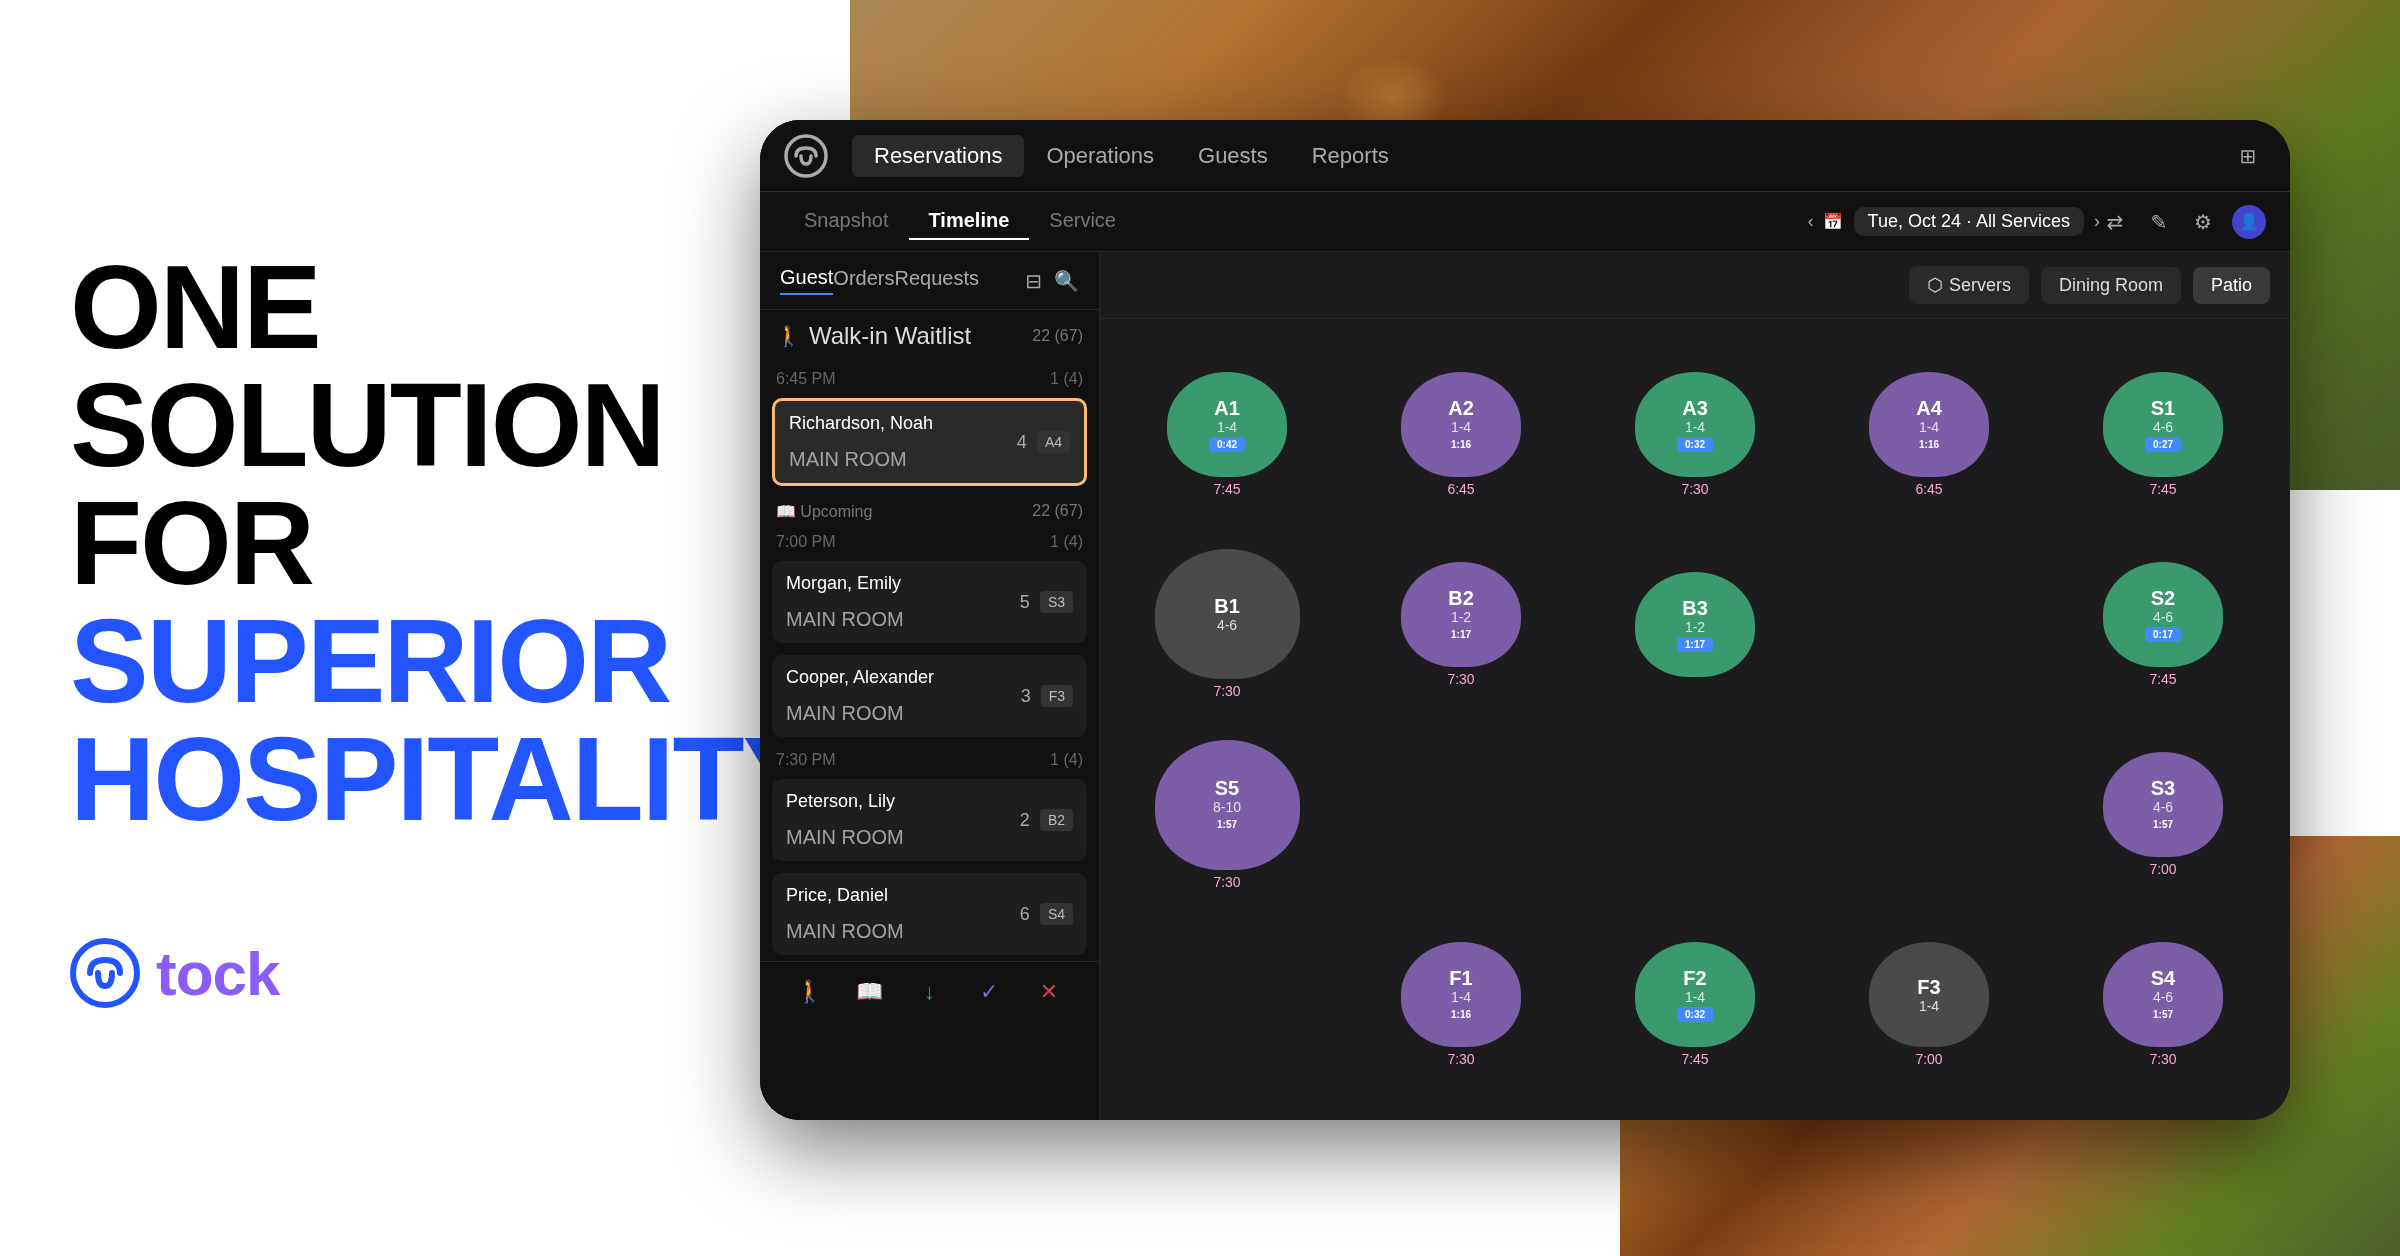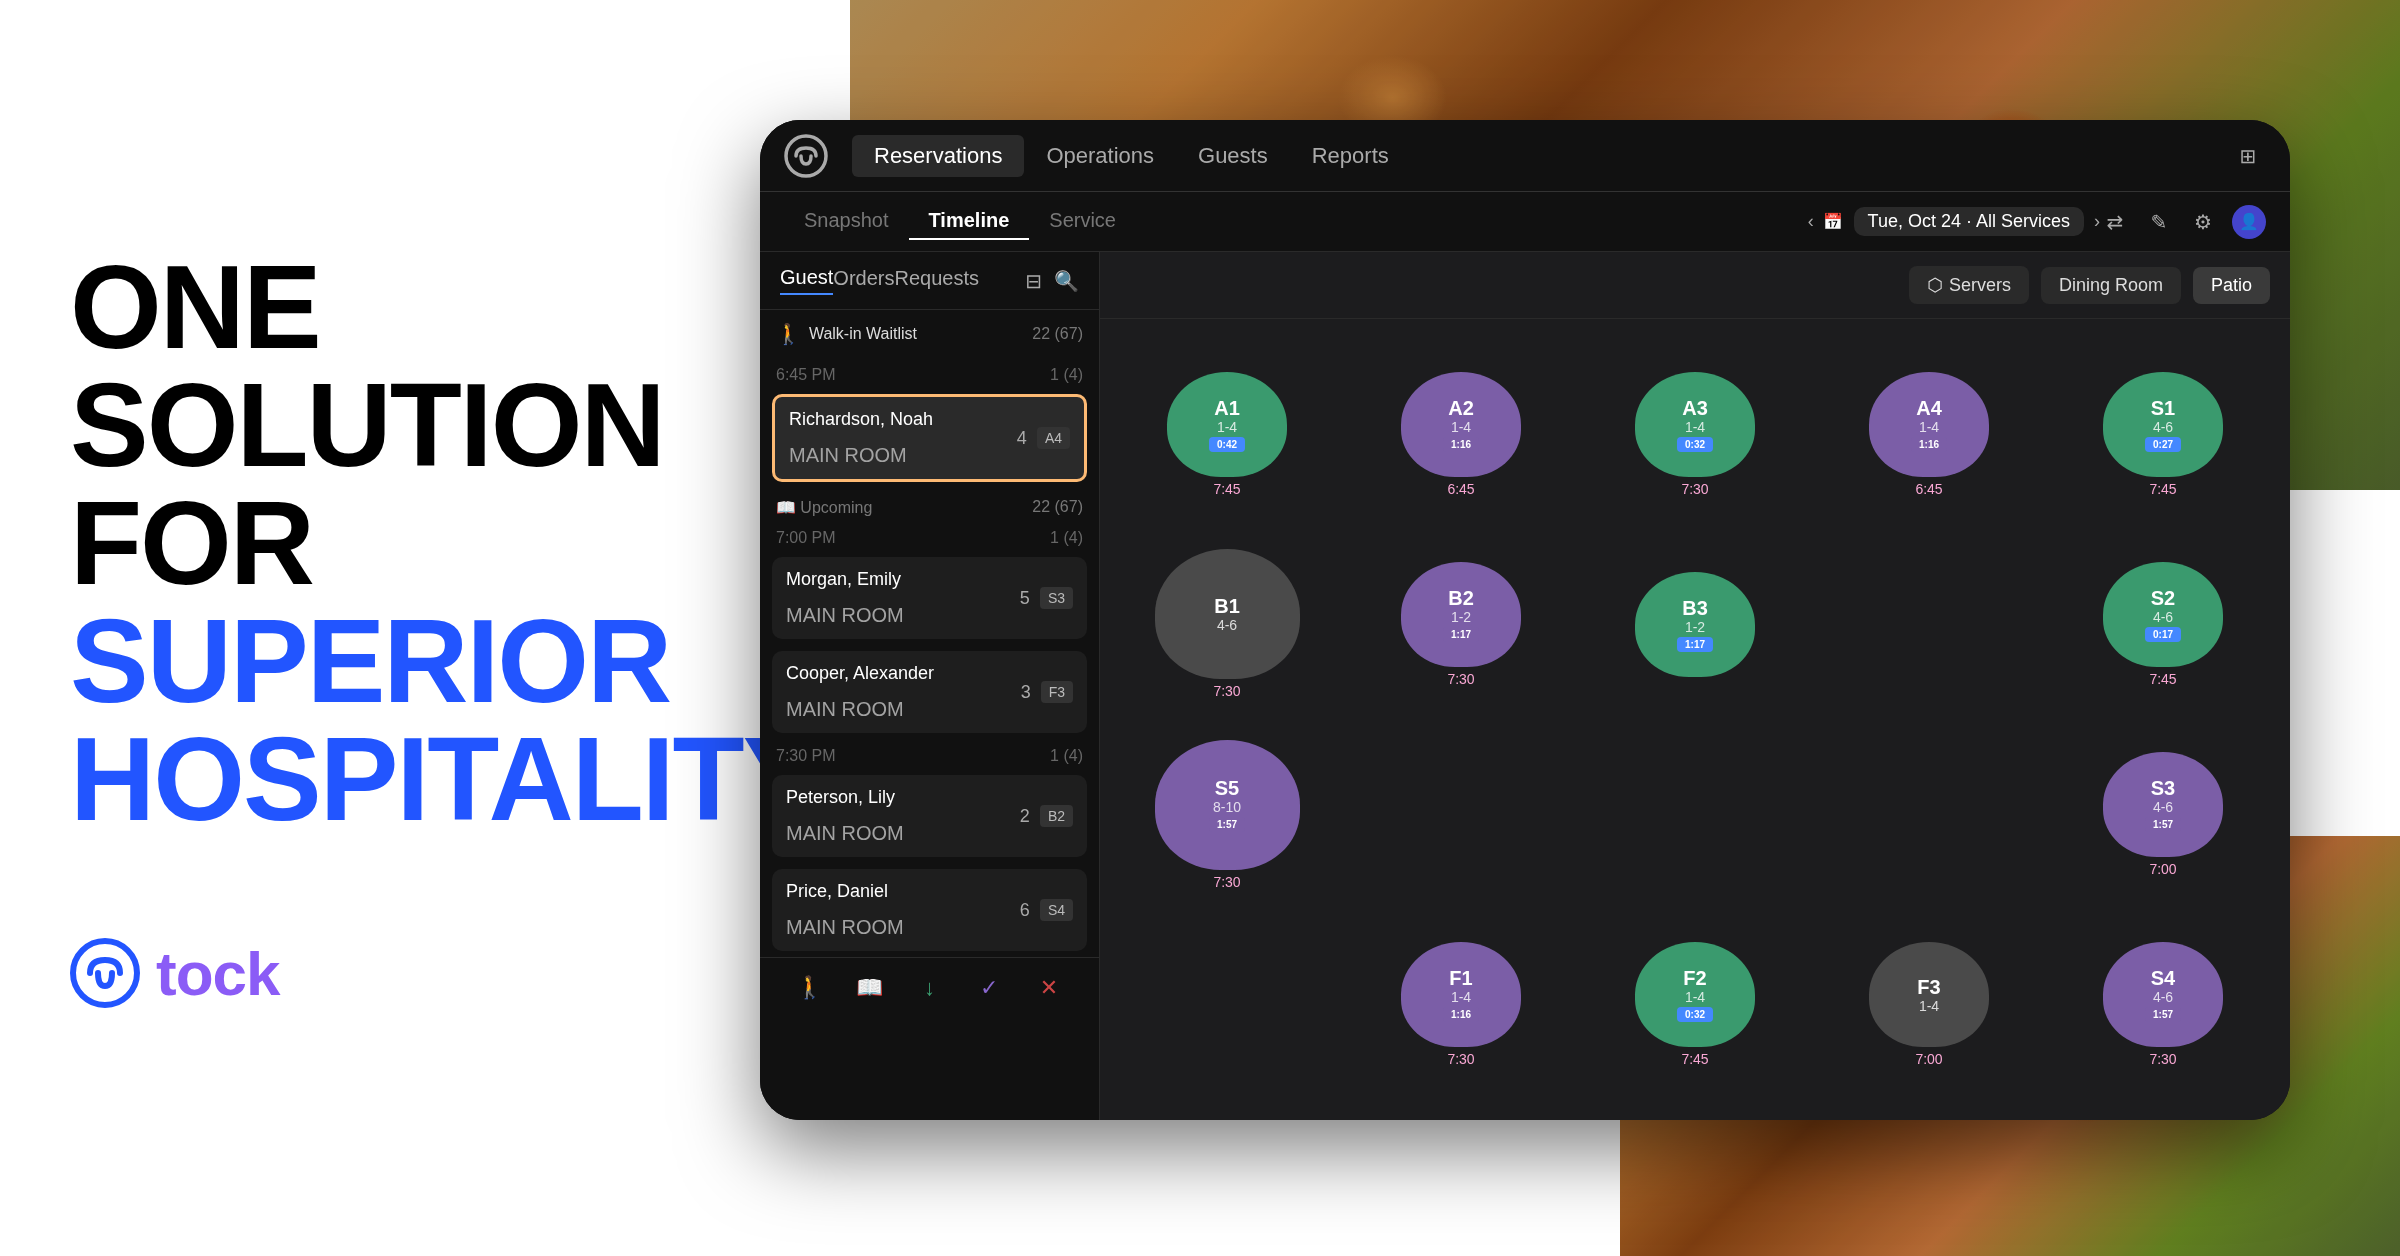--- a/index.html
+++ b/index.html
@@ -314,21 +314,21 @@
       align-items: center;
       padding: 12px 16px;
       gap: 8px;
     }
     .walk-in-icon {
       color: #aaa;
       font-size: 20px;
     }
     .walk-in-label {
       color: #ddd;
-      font-size: 16px;
+      font-size: 24px;
       flex: 1;
     }
     .walk-in-count {
       color: #777;
       font-size: 16px;
     }
 
     .reservation-item {
       margin: 6px 12px;
       background: #1e1e1e;

